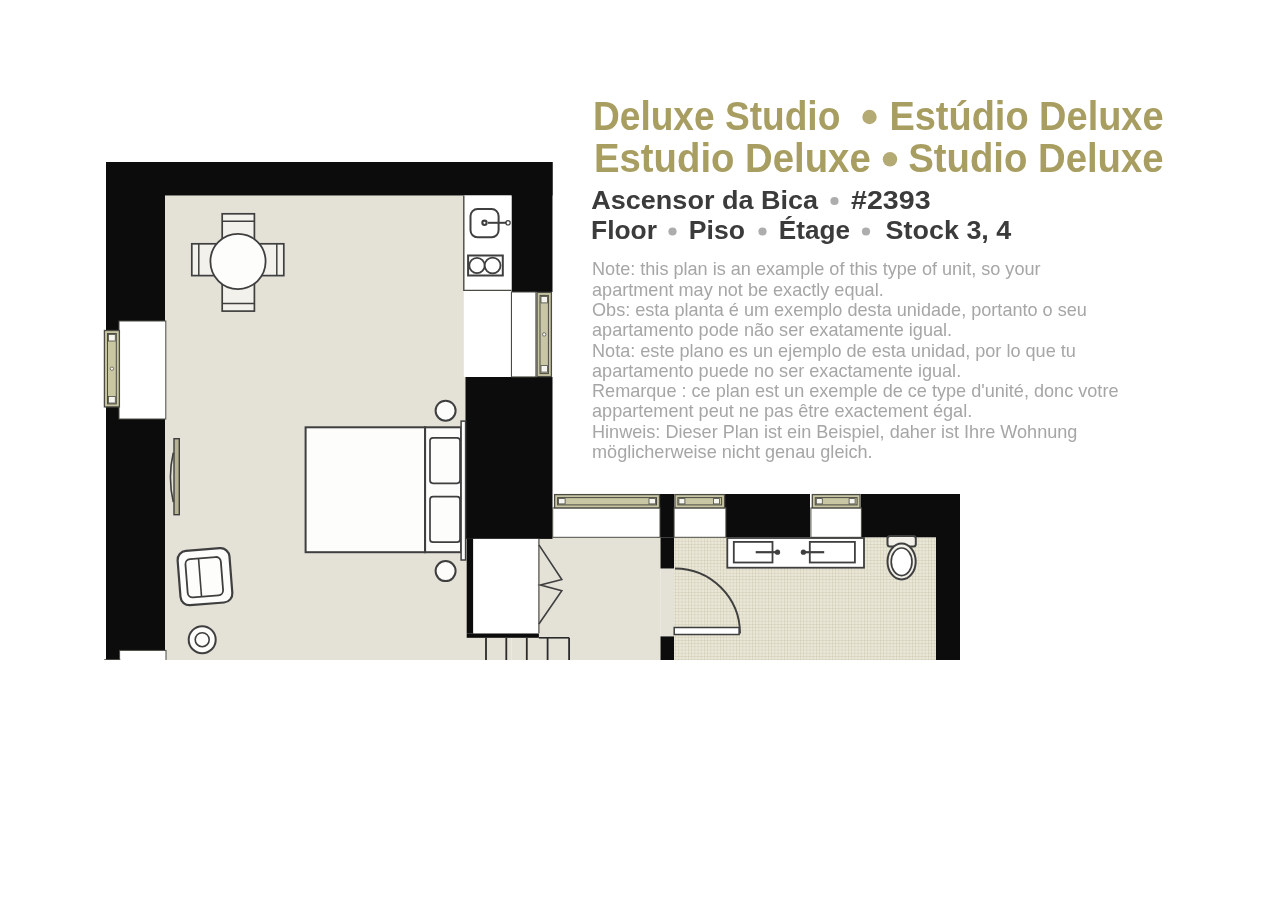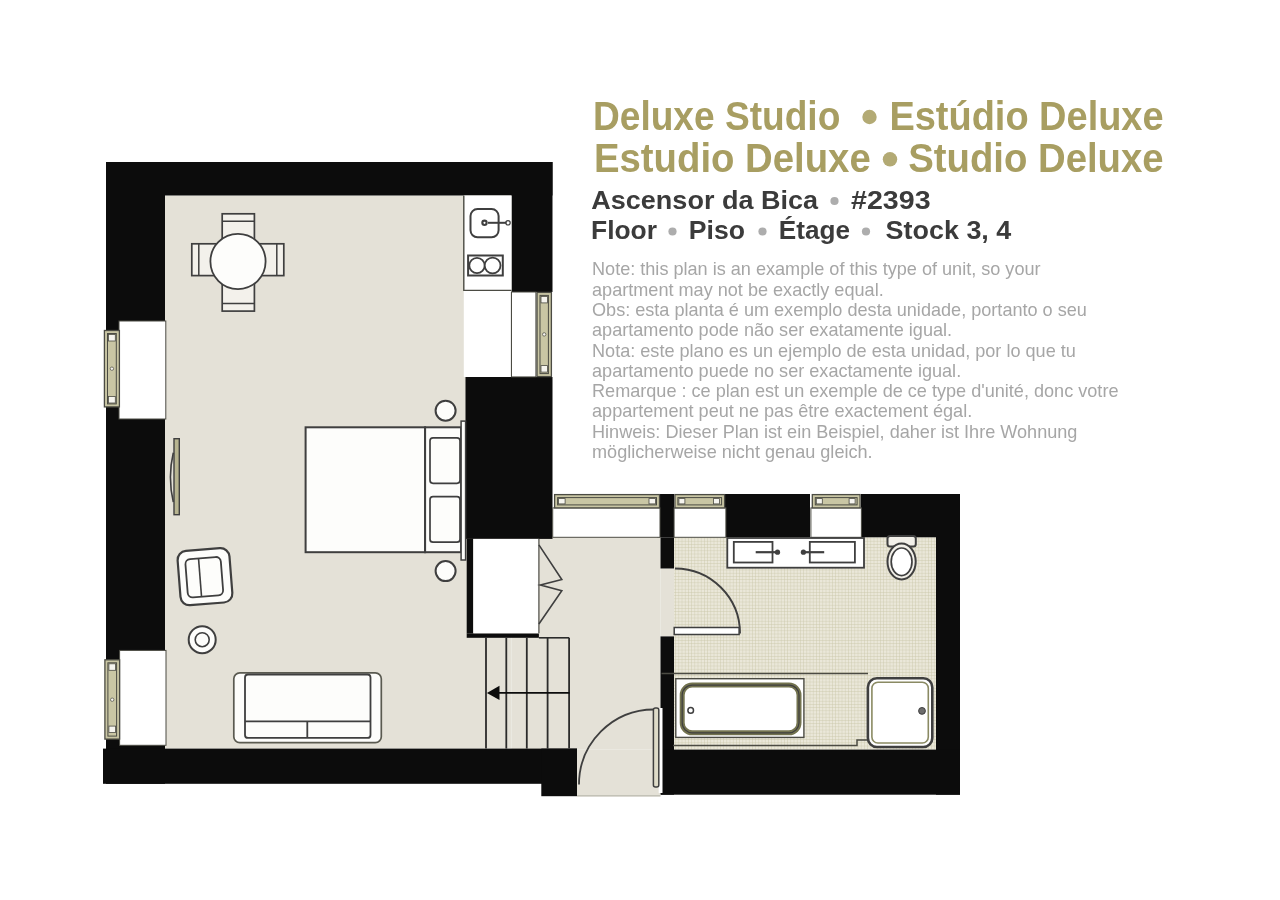--- a/index.html
+++ b/index.html
@@ -1,16 +1,16 @@
 <!DOCTYPE html>
 <html><head>
 <meta charset="utf-8">
 <style>
   html,body{margin:0;padding:0;background:#ffffff;}
-  .page{position:relative;width:1280px;height:900px;background:#ffffff;overflow:hidden;
+  .page{position:relative;width:1280px;height:660px;background:#ffffff;overflow:hidden;
         font-family:"Liberation Sans", sans-serif;}
   svg{position:absolute;left:0;top:0;}
 </style>
 </head>
 <body>
 <div class="page">
 <svg width="1280" height="900" viewBox="0 0 1280 900">
 <defs>
   <pattern id="hatch" width="3.2" height="3.2" patternUnits="userSpaceOnUse">
     <rect width="3.2" height="3.2" fill="#eae7d9"></rect>

